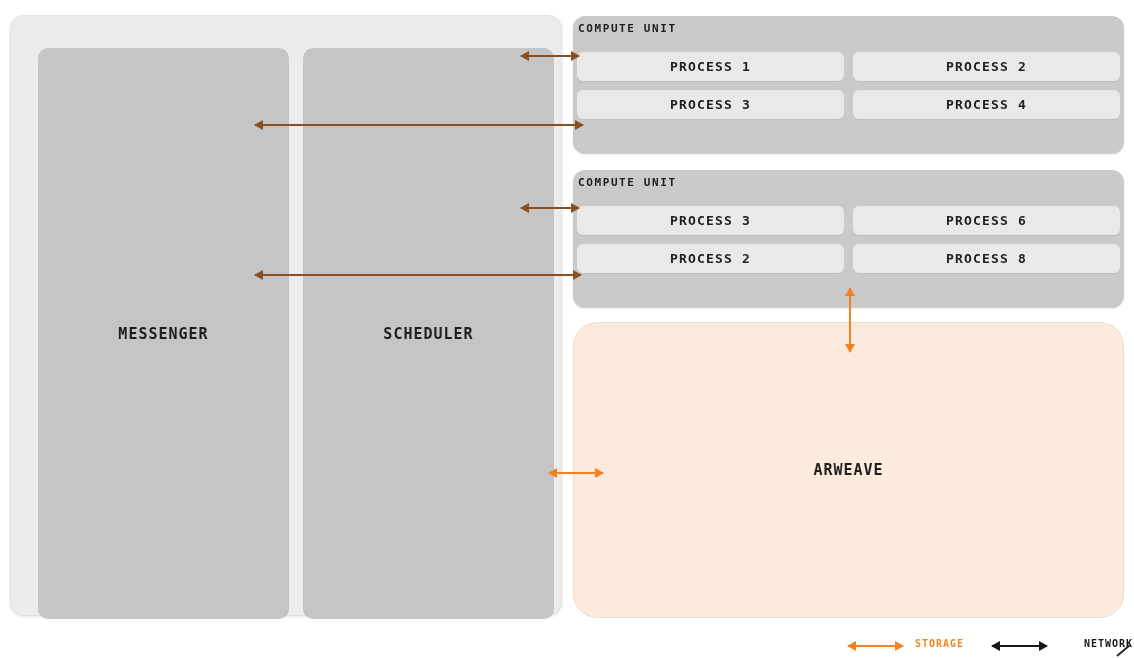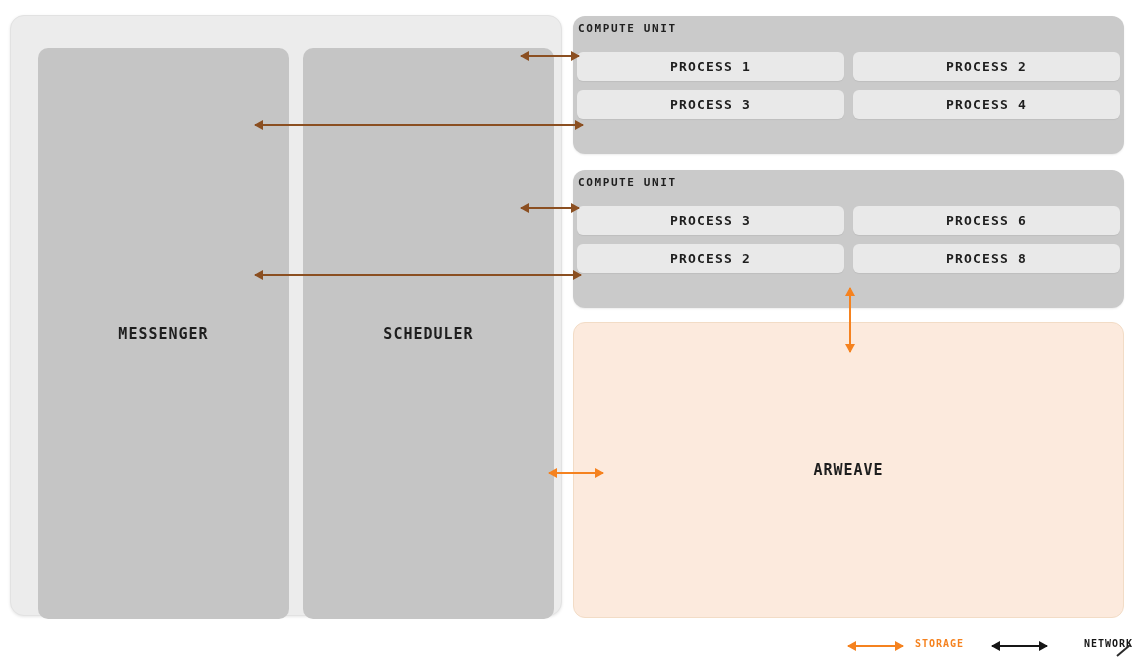--- a/index.html
+++ b/index.html
@@ -56,21 +56,21 @@
     font-size:13px; font-weight:bold; letter-spacing:1.2px;
     color:var(--label-text,#1E1E1E);
     box-shadow:0 1px 1px rgba(0,0,0,.06);
   }
 
   
   .arweave-box {
     position:absolute; left:573px; top:322px; width:551px; height:296px;
     background:var(--arweave-bg,#FCEADD);
     border:1px solid var(--arweave-border,#F2DCC6); box-sizing:border-box;
-    border-radius:12px;
+    border-radius:24px;
     display:flex; align-items:center; justify-content:center;
   }
 
   
   .arrow-h { position:absolute; height:0; border-top:2px solid var(--c,#000); }
   .arrow-h::before, .arrow-h::after { content:""; position:absolute; width:0; height:0; border-style:solid; }
   .arrow-h::before { left:-1px; top:-6px; border-width:5px 9px 5px 0; border-color:transparent var(--c,#000) transparent transparent; }
   .arrow-h::after  { right:-1px; top:-6px; border-width:5px 0 5px 9px; border-color:transparent transparent transparent var(--c,#000); }
 
   .arrow-v { position:absolute; width:0; border-left:2px solid var(--c,#000); }

